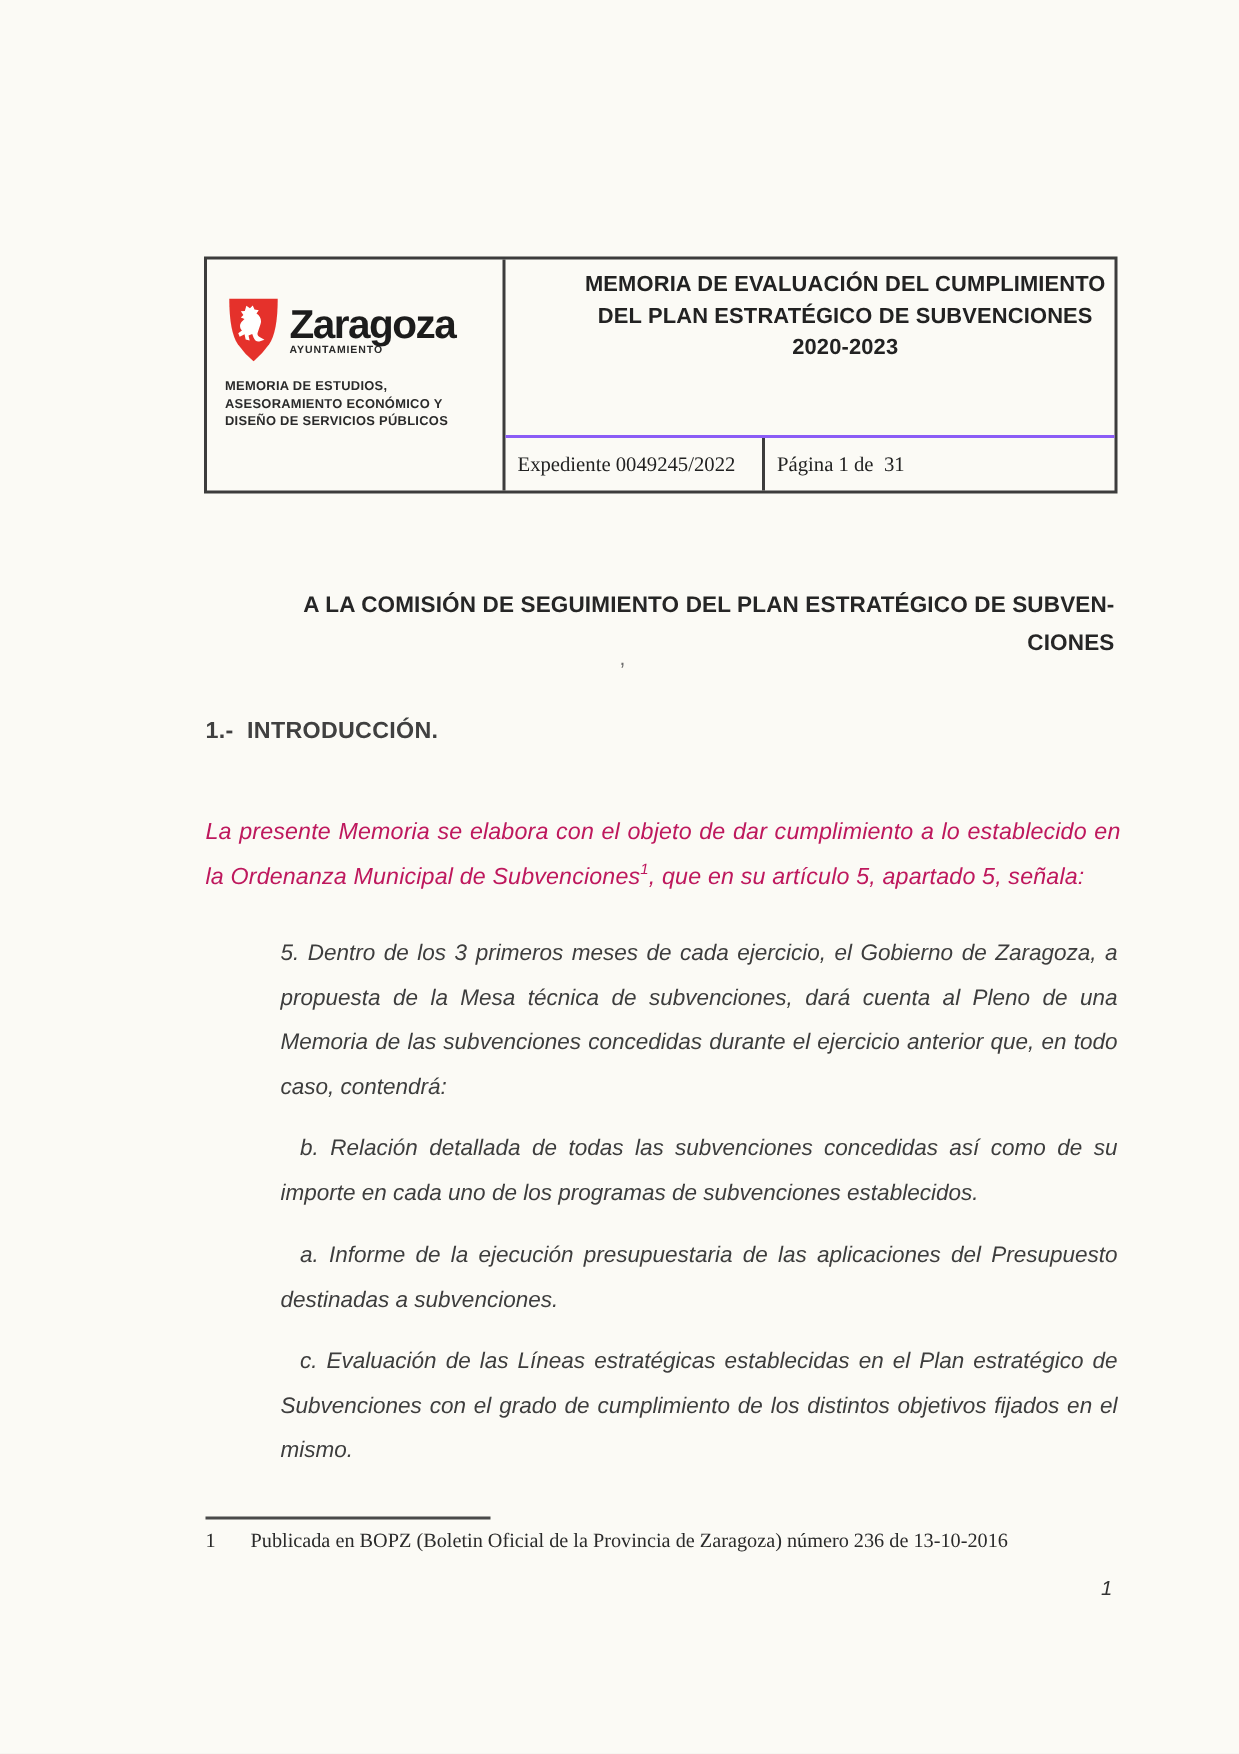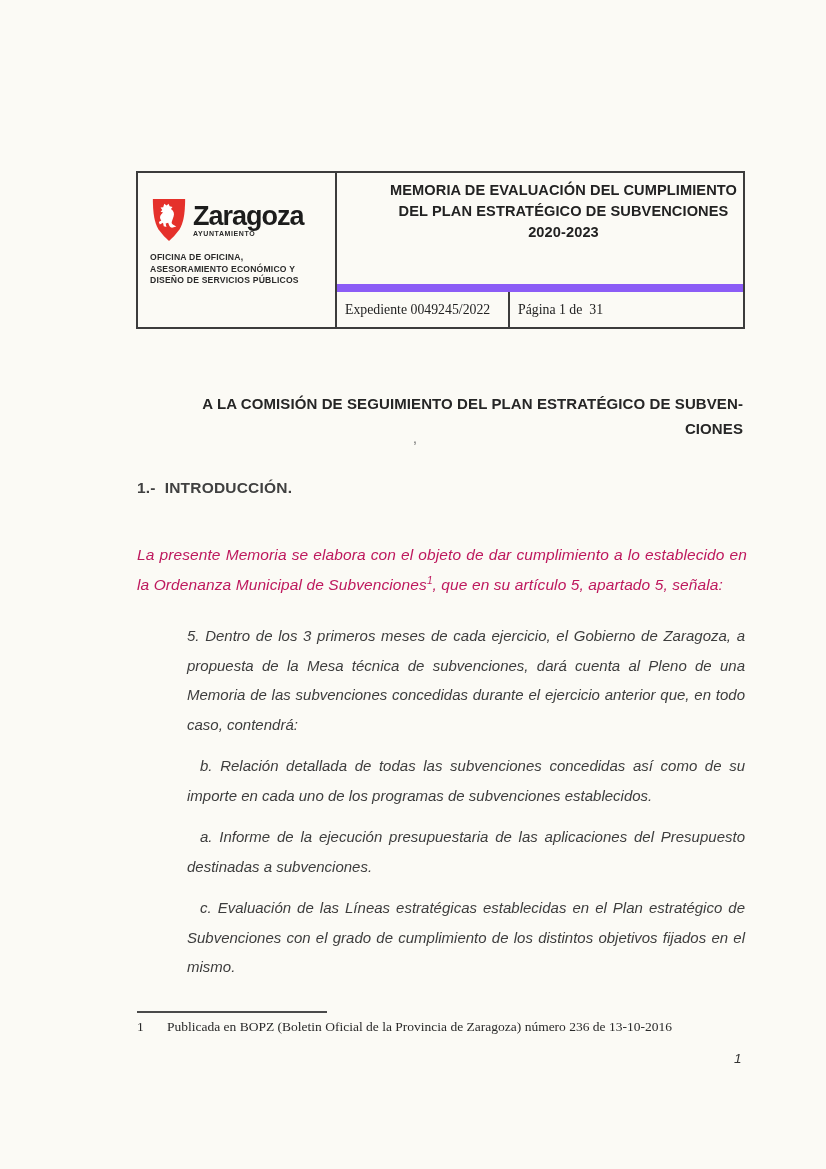--- a/index.html
+++ b/index.html
@@ -51,21 +51,21 @@
   .doc-title {
     font-size: 14.6px; font-weight: bold; color: #222;
     line-height: 21px; letter-spacing: 0.1px; margin-left: 47px;
   }
   .exercise {
     font-size: 15.5px; font-weight: bold; color: #222;
     margin-top: 17px; text-align: center; letter-spacing: 0.2px;
   }
   .meta-row {
     height: 35px; flex: 0 0 35px;
-    border-top: 8px solid #8b5cf6;
+    border-top: 2px solid #8b5cf6;
     display: flex;
     font-family: "Liberation Serif", serif;
     font-size: 13.8px; color: #222;
   }
   .meta-cell {
     display: flex; align-items: center;
     padding-left: 8px; box-sizing: border-box;
     white-space: pre;
   }
   .meta-expediente { width: 171px; flex: 0 0 171px; }
@@ -130,21 +130,21 @@
         <svg class="shield" viewBox="0 0 40 46" xmlns="http://www.w3.org/2000/svg">
           <path d="M3 1 H37 Q37 24 31 33 Q26 40 20 45 Q14 40 9 33 Q3 24 3 1 Z" fill="#e5312b"></path>
           <path fill="#ffffff" d="M15 6 l2.5 1.8 2-2 1.2 2.8 3 0.6 -1.6 2.2 c2.8 1.8 3.8 4.6 2.8 7.6 l-1.8 5.4 c-0.8 2 0 3 1.8 3.8 l2.8 1.6 -3.6 1.2 c-2 0.4-3.2-0.8-4-2.6 l-1-2.6 -2.6 1 0.8 3.6 -2.8-0.8 -0.8-3.6 -3.4 1.8 -1-2.6 2.6-1.8 c-1.8-1.8-1.8-4.6 0-6.4 l1.8-1.8 -2.6-1 1.8-1.8 -1.8-2.6 2.8-0.2 z"></path>
         </svg>
         <div class="brand-block">
           <div class="brand">Zaragoza</div>
           <div class="brand-sub">AYUNTAMIENTO</div>
         </div>
       </div>
       <div class="office">
-        <div>OFICINA DE OFICINA,</div>
+        <div>MEMORIA DE ESTUDIOS,</div>
         <div>ASESORAMIENTO ECONÓMICO Y</div>
         <div>DISEÑO DE SERVICIOS PÚBLICOS</div>
       </div>
     </div>
     <div class="right-cell">
       <div class="title-area">
         <div class="doc-title">
           <div>MEMORIA DE EVALUACIÓN DEL CUMPLIMIENTO</div>
           <div>DEL PLAN ESTRATÉGICO DE SUBVENCIONES</div>
           <div>2020-2023</div>

